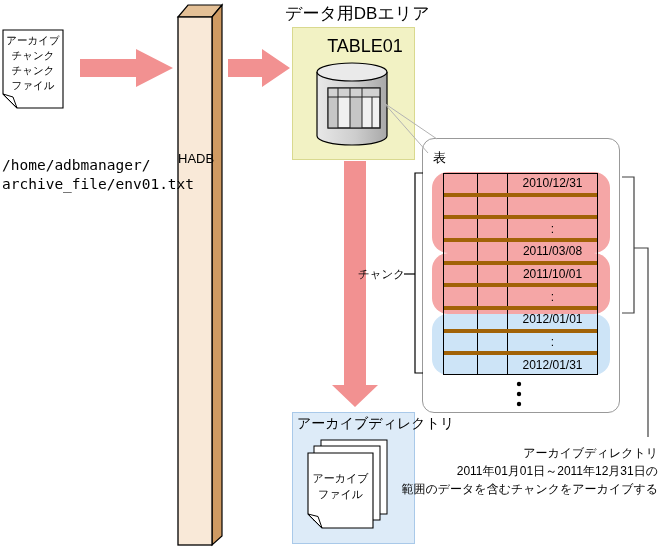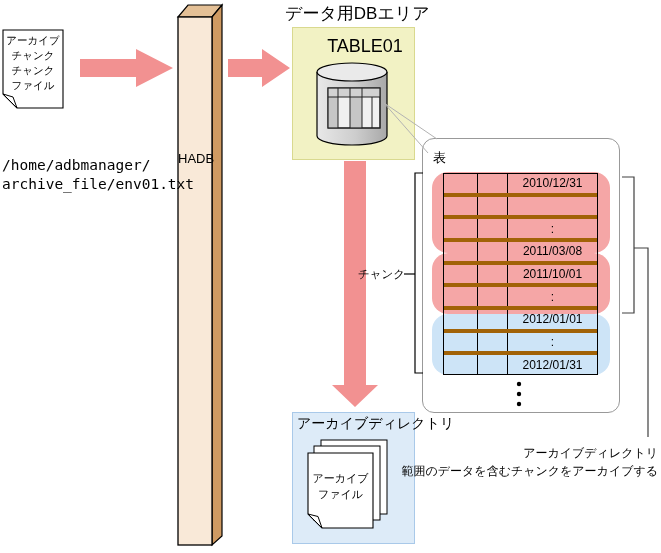--- a/index.html
+++ b/index.html
@@ -183,16 +183,17 @@
   <div class="txt" id="chunk-label">チャンク</div>
   <div class="txt" id="archive-dir-label">アーカイブディレクトリ</div>
 
   <div class="txt" id="archive-file-text">
     <div>アーカイブ</div>
     <div>ファイル</div>
   </div>
 
   <div class="txt" id="annotation-text">
     <div>アーカイブディレクトリ</div>
+    <div>2011年01月01日～2011年12月31日の</div>
     <div>範囲のデータを含むチャンクをアーカイブする</div>
   </div>
 
 </div>
 
 </body></html>

